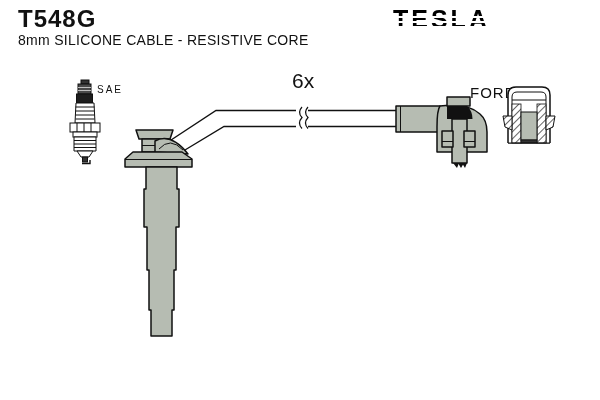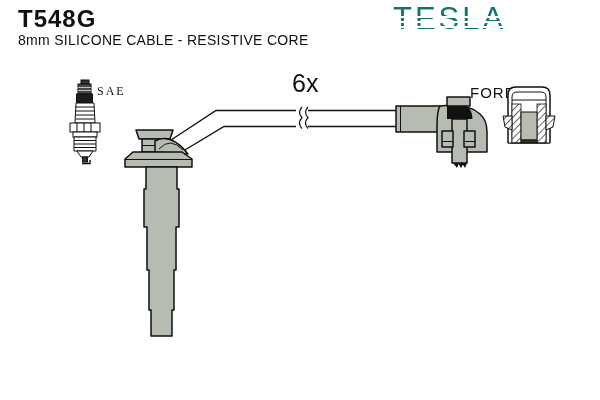--- a/index.html
+++ b/index.html
@@ -6,29 +6,29 @@
   body{
     width:600px;height:400px;position:relative;background:#ffffff;
     font-family:"Liberation Sans","DejaVu Sans",sans-serif;color:#111;
     overflow:hidden;
   }
   .abs{position:absolute;}
   .part-number{left:18px;top:5px;font-size:24px;font-weight:bold;letter-spacing:1px;}
   .subtitle{left:18px;top:32px;font-size:14px;letter-spacing:0.3px;}
   .logo{left:393px;top:5px;width:124px;height:28px;}
   .logo-text{
-    font-size:31px;font-weight:normal;letter-spacing:3px;
-    color:#0f766e;line-height:28px;
+    font-size:25px;font-weight:bold;letter-spacing:3px;
+    color:#000000;line-height:28px;
   }
   .logo-stripe{position:absolute;left:0;width:124px;height:2px;background:#ffffff;}
   .stripe-1{top:11px;}
   .stripe-2{top:16px;}
   .stripe-3{top:21px;}
-  .label-sae{left:97px;top:84px;font-size:12px;letter-spacing:2px;font-family:Liberation Serif, serif;}
-  .label-qty{left:292px;top:69px;font-size:25px;}
+  .label-sae{left:97px;top:84px;font-size:10px;letter-spacing:2px;}
+  .label-qty{left:292px;top:69px;font-size:21px;}
   .label-ford{left:470px;top:84px;font-size:15px;letter-spacing:1px;}
   svg.diagram{position:absolute;left:0;top:0;}
 </style>
 </head>
 <body>
 
 <div class="abs part-number">T548G</div>
 <div class="abs subtitle">8mm SILICONE CABLE - RESISTIVE CORE</div>
 
 <div class="abs logo">

